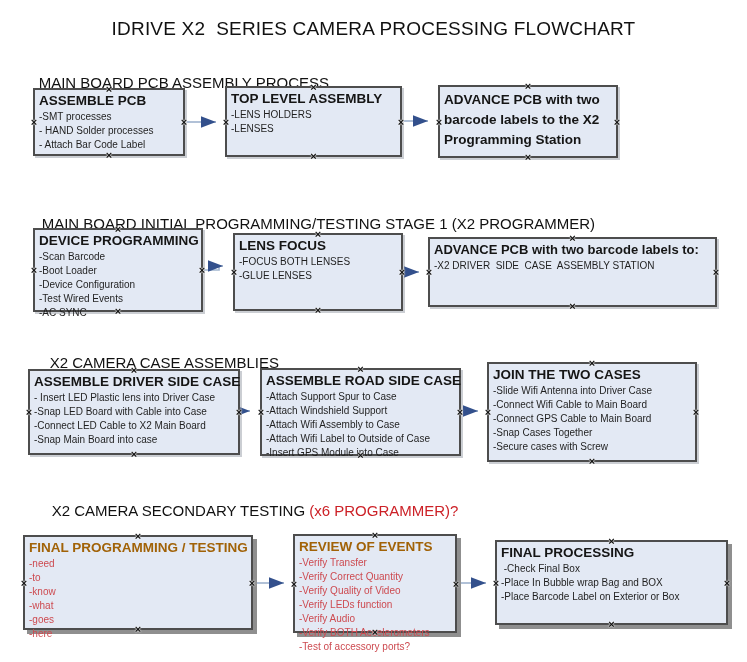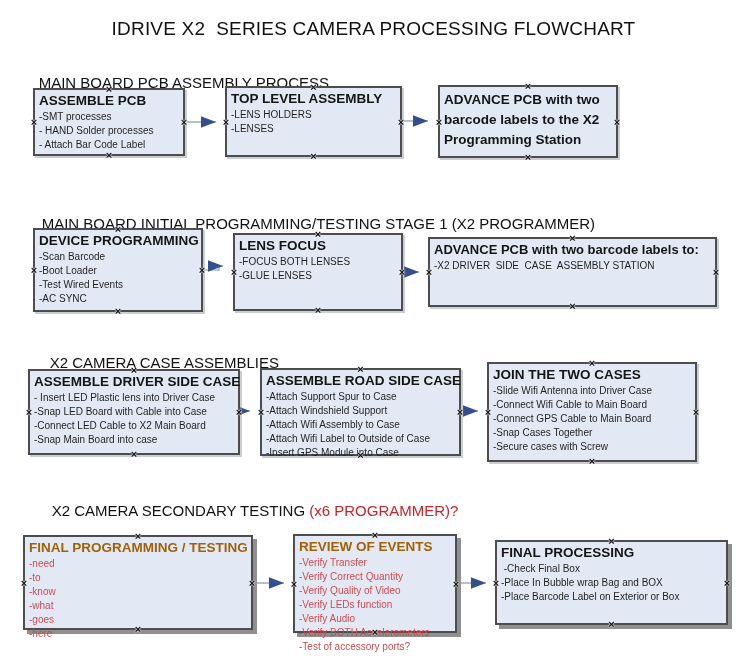--- a/index.html
+++ b/index.html
@@ -112,20 +112,21 @@
   <span class="handle h-t">×</span>
       <span class="handle h-b">×</span>
       <span class="handle h-l">×</span>
       <span class="handle h-r">×</span>
     </div>
 
   <div class="box" style="left:33px;top:228px;width:170px;height:84px">
     <div class="box-title">DEVICE PROGRAMMING</div>
     <div class="box-line">-Scan Barcode</div>
     <div class="box-line">-Boot Loader</div>
+    <div class="box-line">-Device Configuration</div>
     <div class="box-line">-Test Wired Events</div>
     <div class="box-line">-AC SYNC</div>
   <span class="handle h-t">×</span>
       <span class="handle h-b">×</span>
       <span class="handle h-l">×</span>
       <span class="handle h-r">×</span>
     </div>
   <div class="box" style="left:233px;top:233px;width:170px;height:78px">
     <div class="box-title">LENS FOCUS</div>
     <div class="box-line">-FOCUS BOTH LENSES</div>

